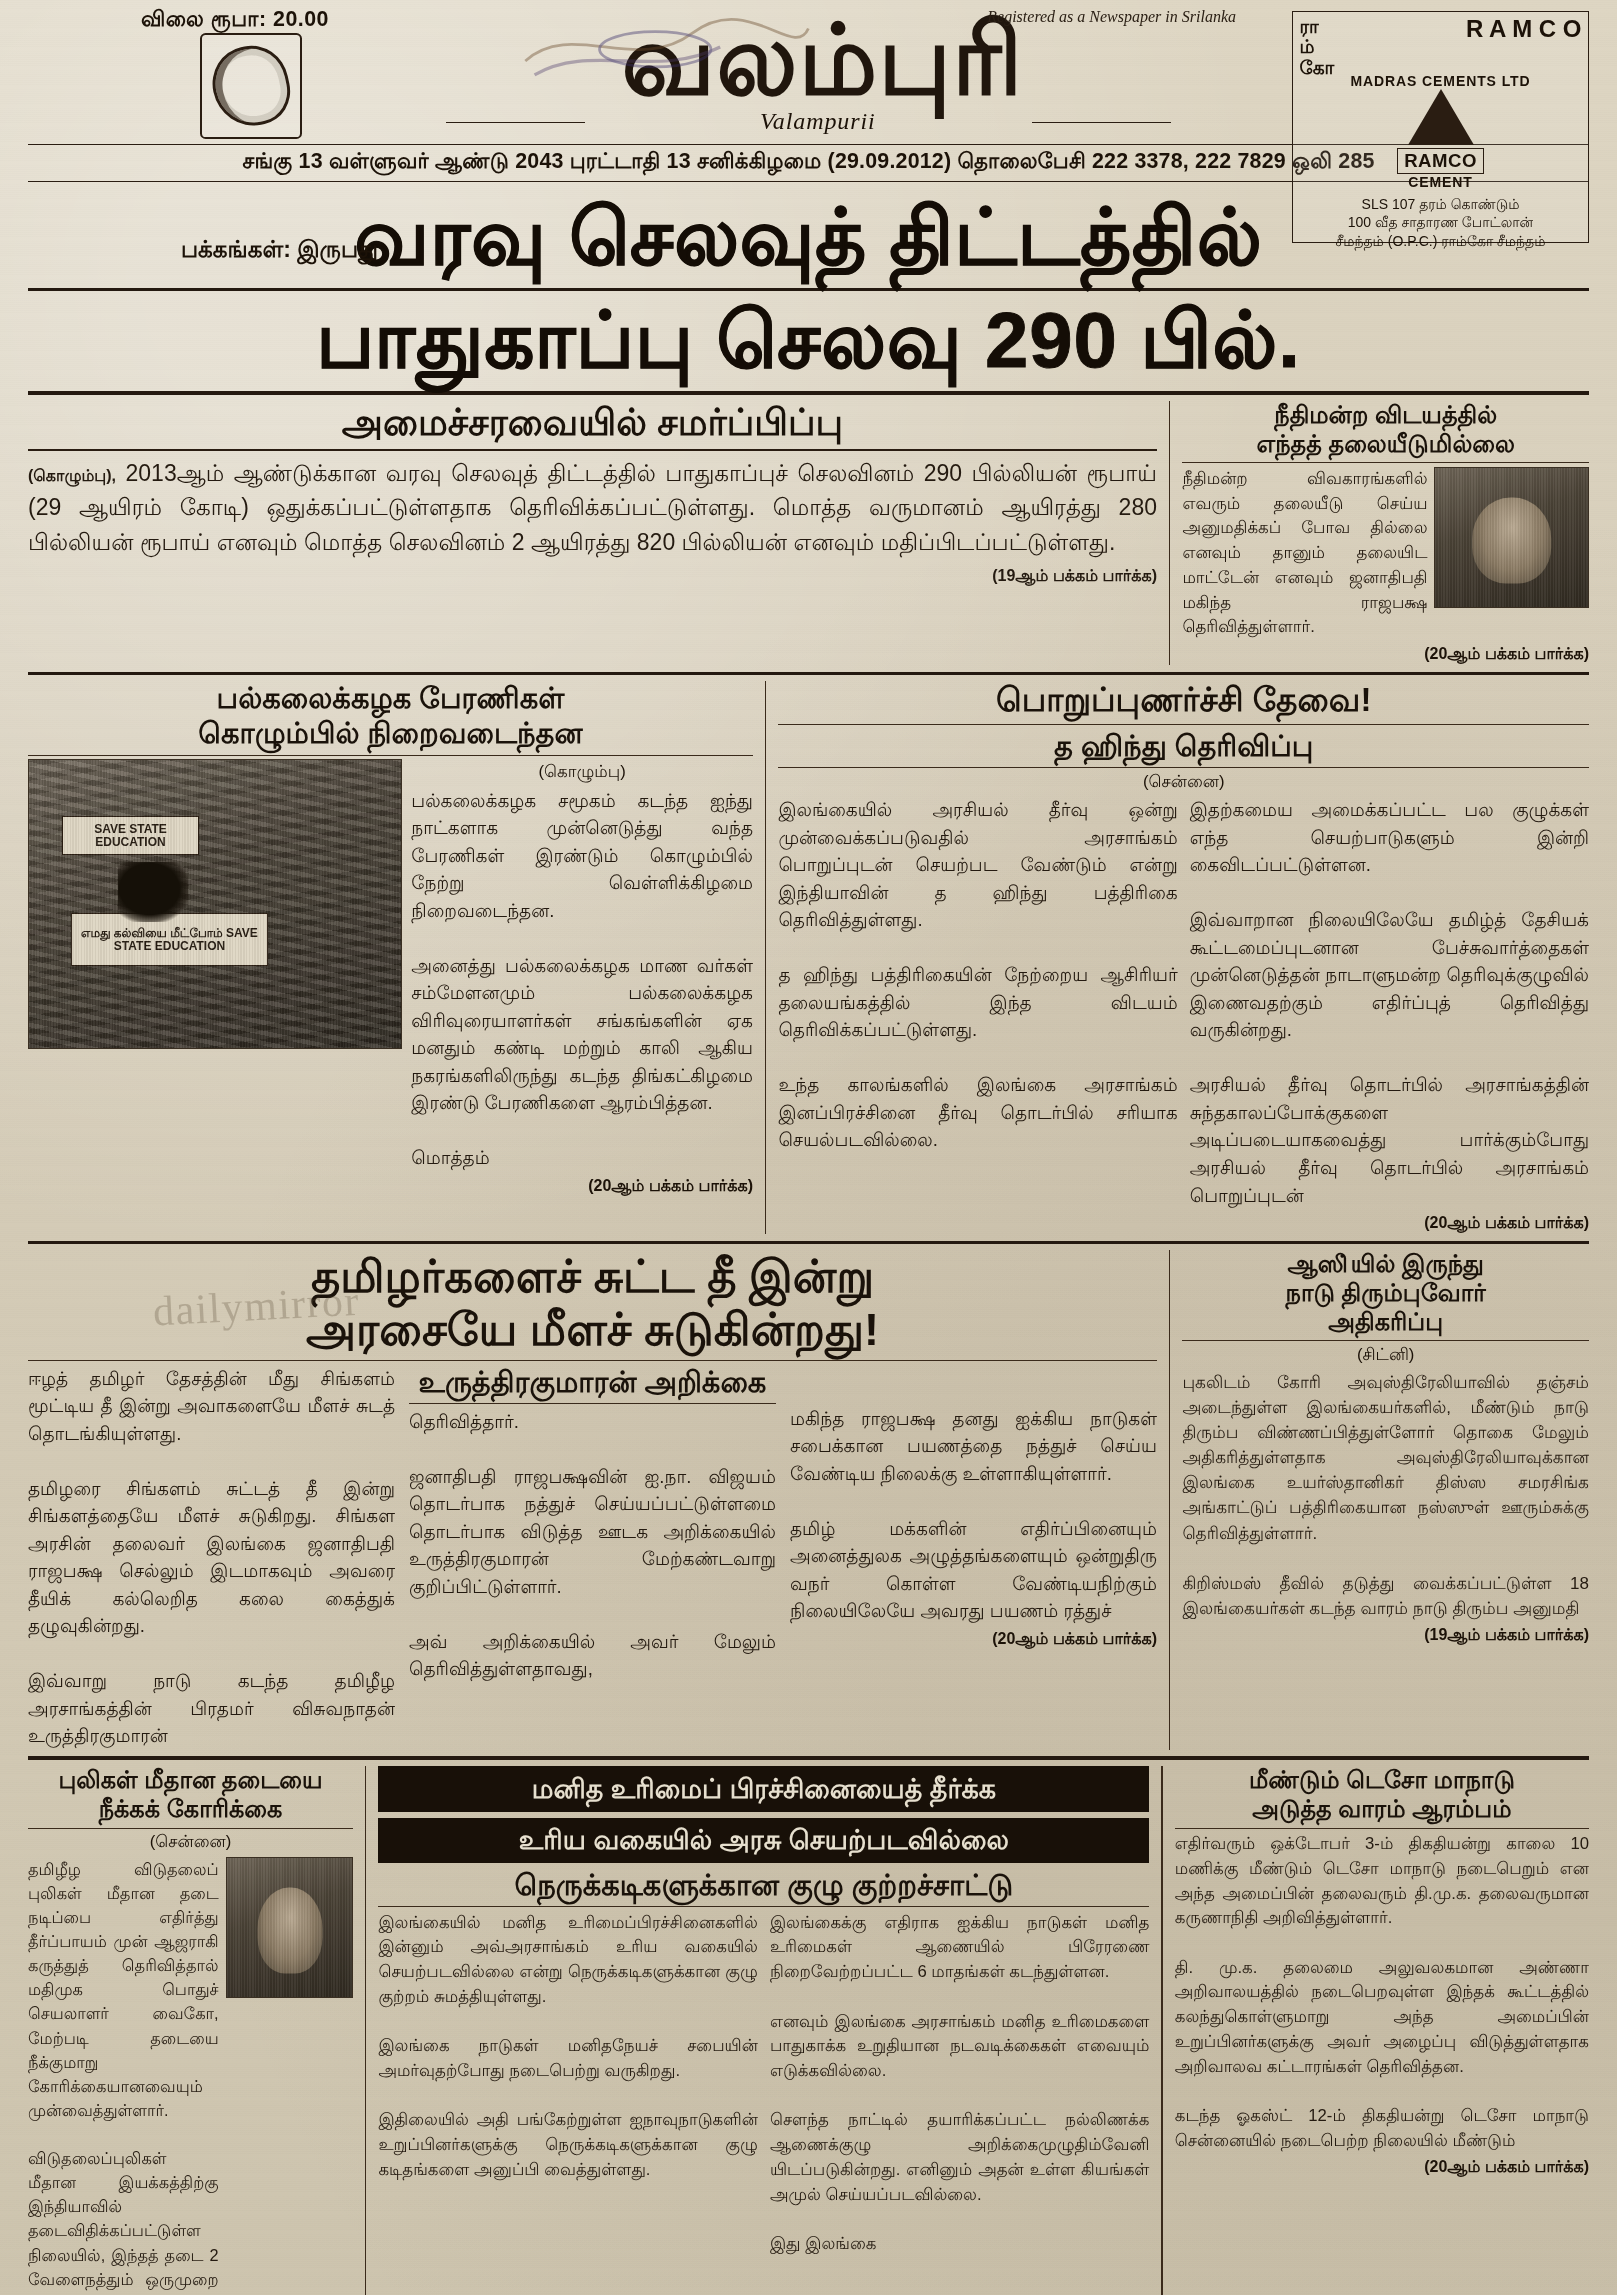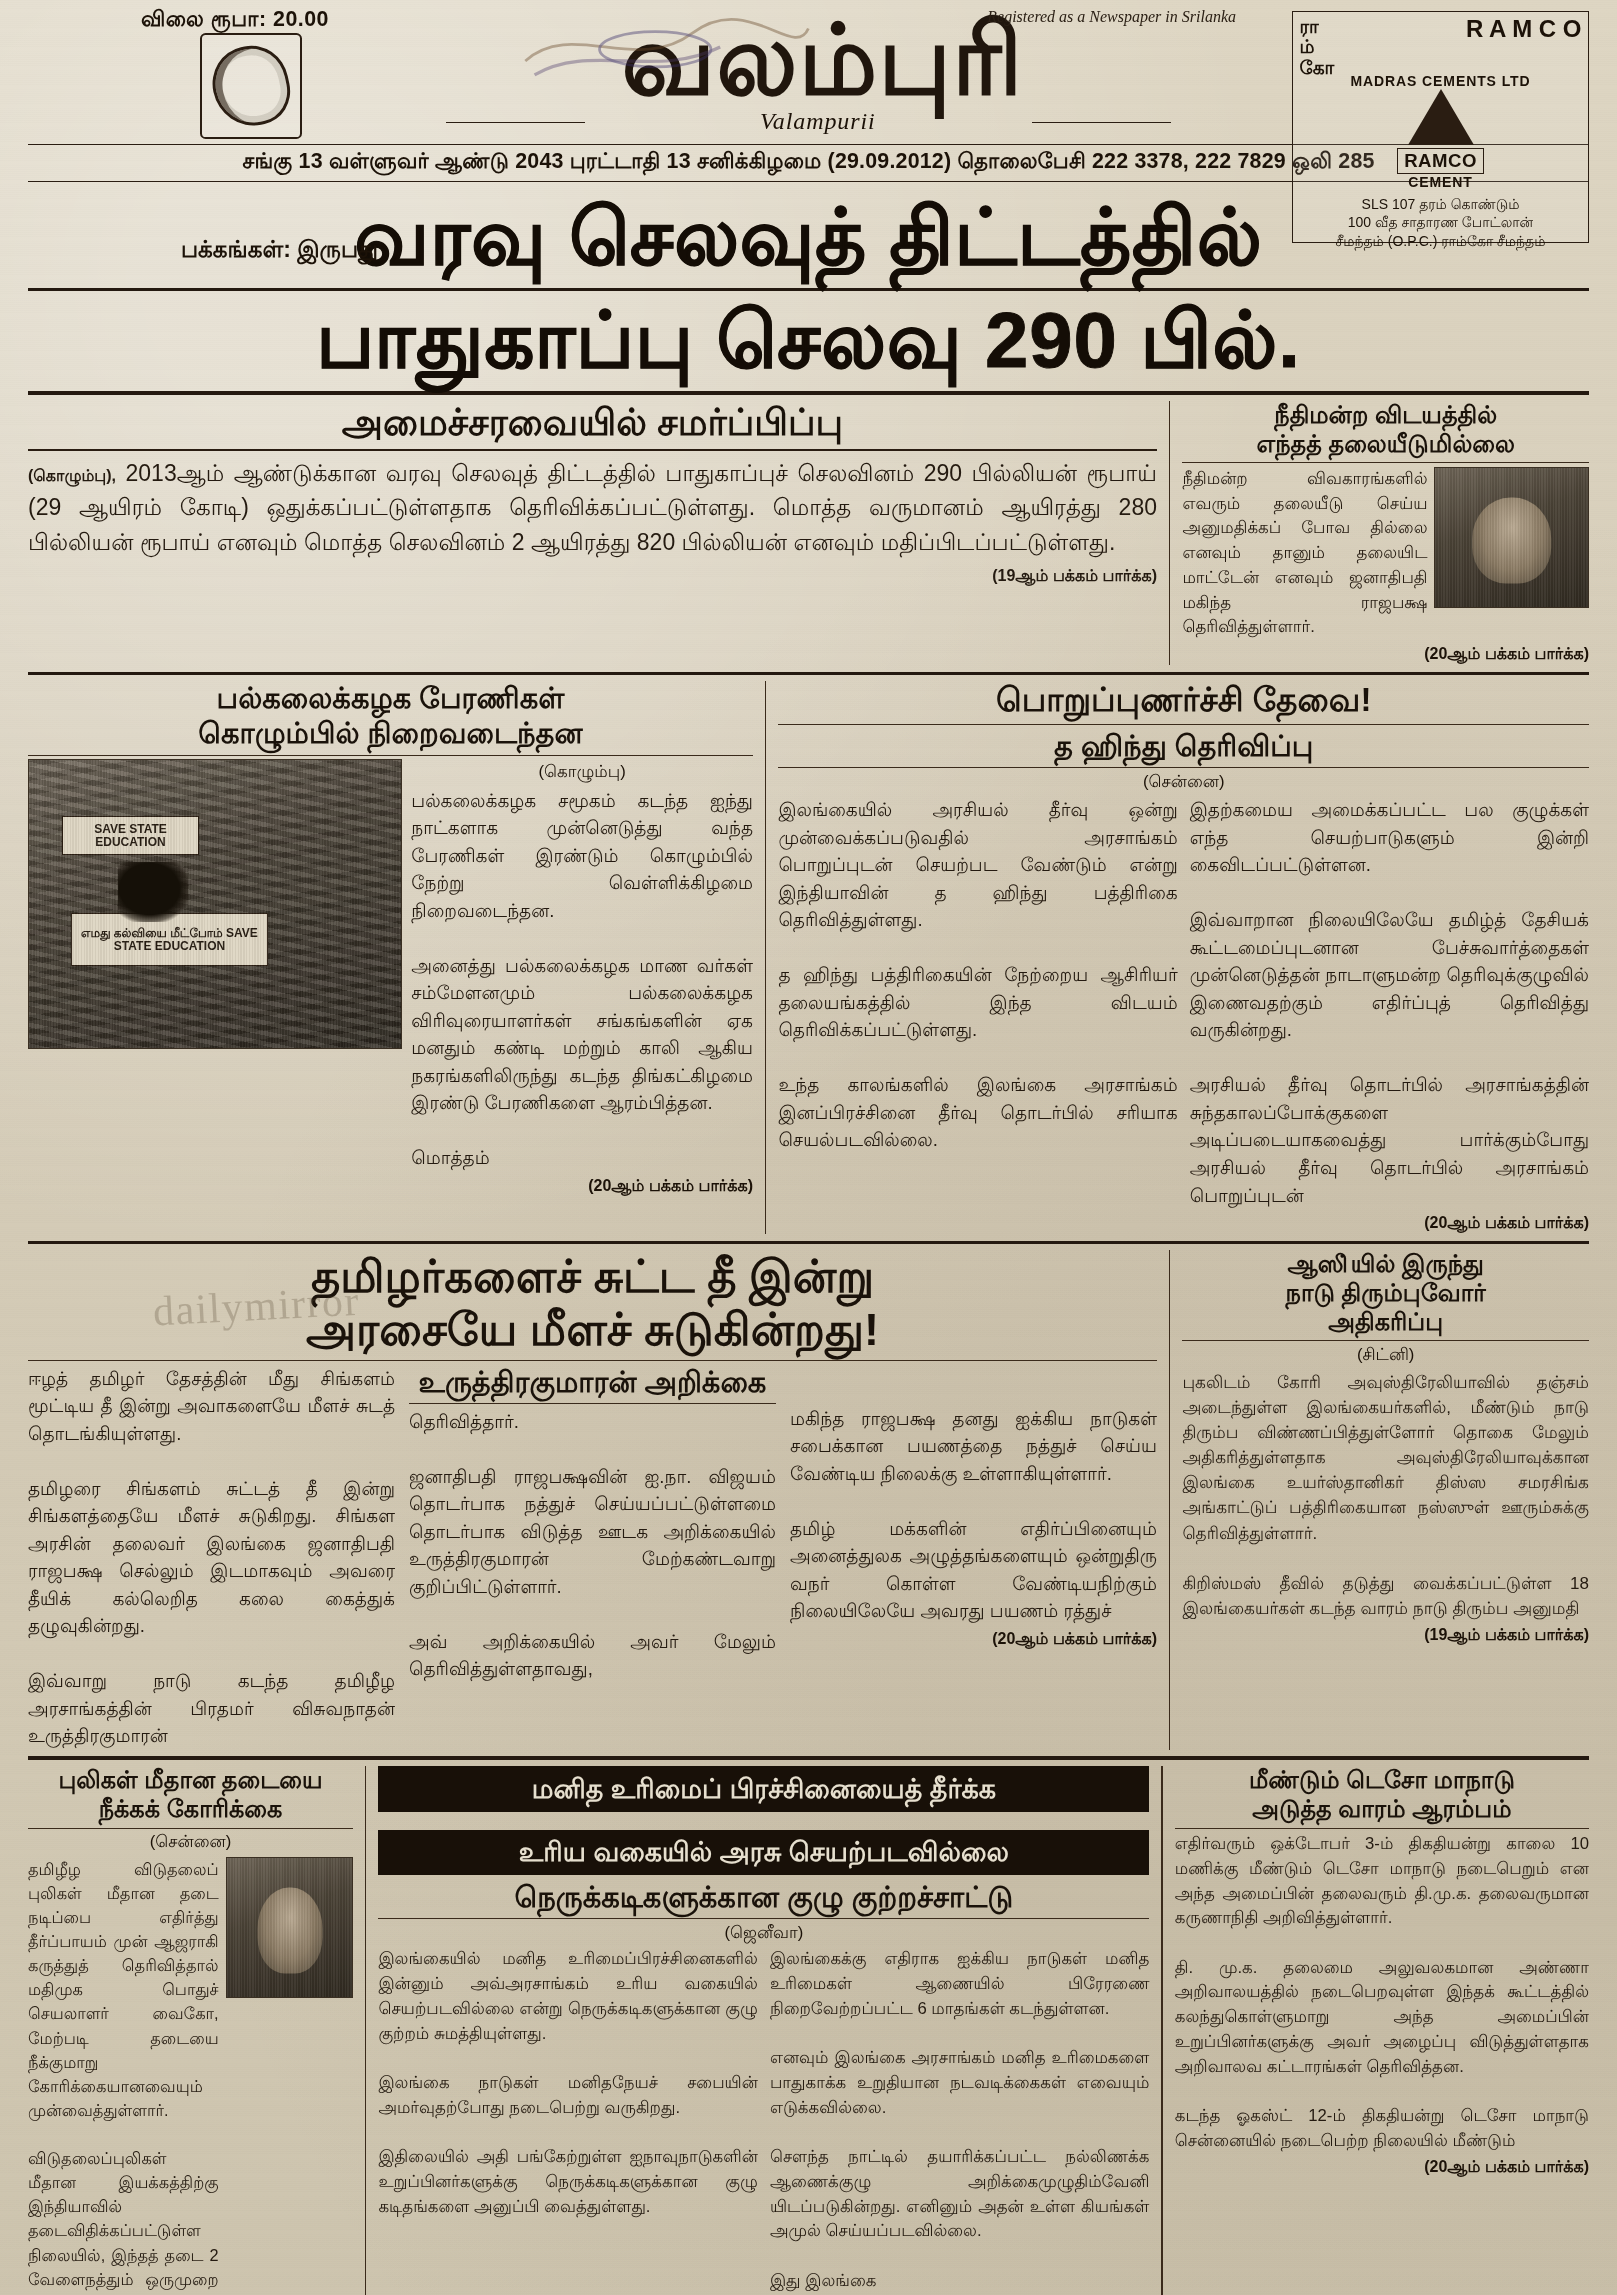--- a/index.html
+++ b/index.html
@@ -385,24 +385,23 @@
         <div class="photo" style="width:125px;height:139px;flex:none;">
           <div class="face"></div>
         </div>
       </div>
 
     </div>
     <div class="vrule"></div>
 
     <div class="col" style="flex:0 0 771px;">
       <div class="blackbar">மனித உரிமைப் பிரச்சினையைத் தீர்க்க</div>
-      <div class="blackbar" style="margin-top:18px;">உரிய வகையில் அரசு செயற்படவில்லை</div>
+      <div class="blackbar" style="margin-top:6px;">உரிய வகையில் அரசு செயற்படவில்லை</div>
       <div class="tamil-head h-sec" style="margin-top:4.6px;">நெருக்கடிகளுக்கான குழு குற்றச்சாட்டு</div>
       <div class="rule-thin"></div>
-      <div class="dateplace">(ஜெனீவா)</div>
       <div style="display:flex; gap:12px;">
         <div class="body-tamil" style="flex:1; font-size:16.7px; white-space:pre-line;">இலங்கையில் மனித உரிமைப்பிரச்சினைகளில் இன்னும் அவ்அரசாங்கம் உரிய வகையில் செயற்படவில்லை என்று நெருக்கடிகளுக்கான குழு குற்றம் சுமத்தியுள்ளது.
 
 இலங்கை நாடுகள் மனிதநேயச் சபையின் அமர்வுதற்போது நடைபெற்று வருகிறது.
 
 இதிலையில் அதி பங்கேற்றுள்ள ஐநாவுநாடுகளின் உறுப்பினர்களுக்கு நெருக்கடிகளுக்கான குழு கடிதங்களை அனுப்பி வைத்துள்ளது.</div>
         <div style="flex:1;">
           <div class="body-tamil" style="font-size:16.7px; white-space:pre-line;">இலங்கைக்கு எதிராக ஐக்கிய நாடுகள் மனித உரிமைகள் ஆணையில் பிரேரணை நிறைவேற்றப்பட்ட 6 மாதங்கள் கடந்துள்ளன.
 
 எனவும் இலங்கை அரசாங்கம் மனித உரிமைகளை பாதுகாக்க உறுதியான நடவடிக்கைகள் எவையும் எடுக்கவில்லை.

